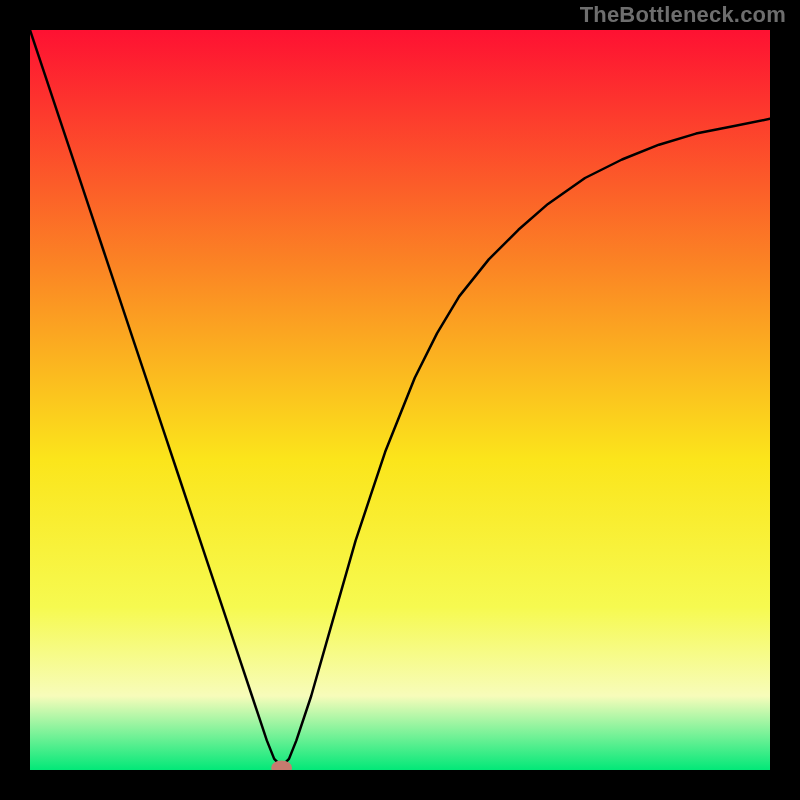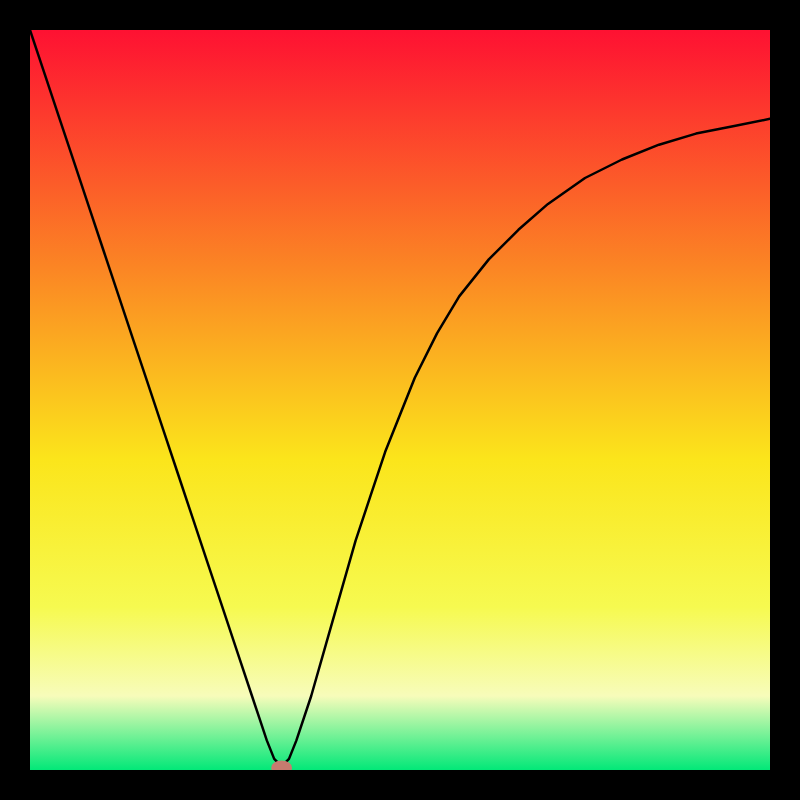--- a/index.html
+++ b/index.html
@@ -39,20 +39,21 @@
     display: block;
     width: 740px;
     height: 740px;
   }
 </style>
 </head>
 <body>
 
 <div class="frame">
 
+  <div class="watermark">TheBottleneck.com</div>
 
   <div class="plot-area">
     <svg id="chart-svg" viewBox="0 0 740 740" preserveAspectRatio="none">
       <defs>
         <linearGradient id="bg-grad" x1="0" y1="0" x2="0" y2="1">
           <stop id="g0" offset="0%" stop-color="#fe1132"></stop>
           <stop id="g1" offset="32%" stop-color="#fb8524"></stop>
           <stop id="g2" offset="58%" stop-color="#fbe51b"></stop>
           <stop id="g3" offset="78%" stop-color="#f6fa50"></stop>
           <stop id="g4" offset="90%" stop-color="#f7fcba"></stop>

